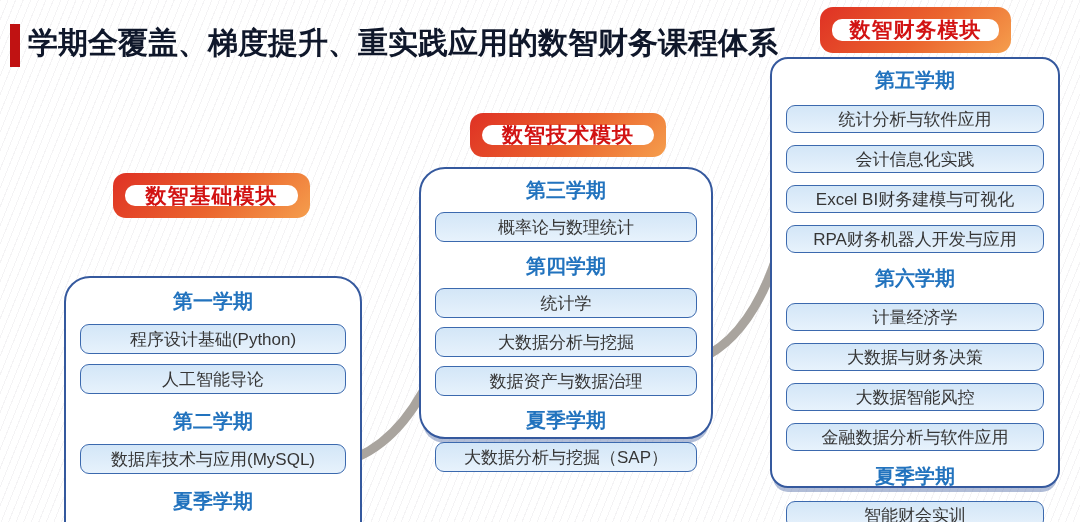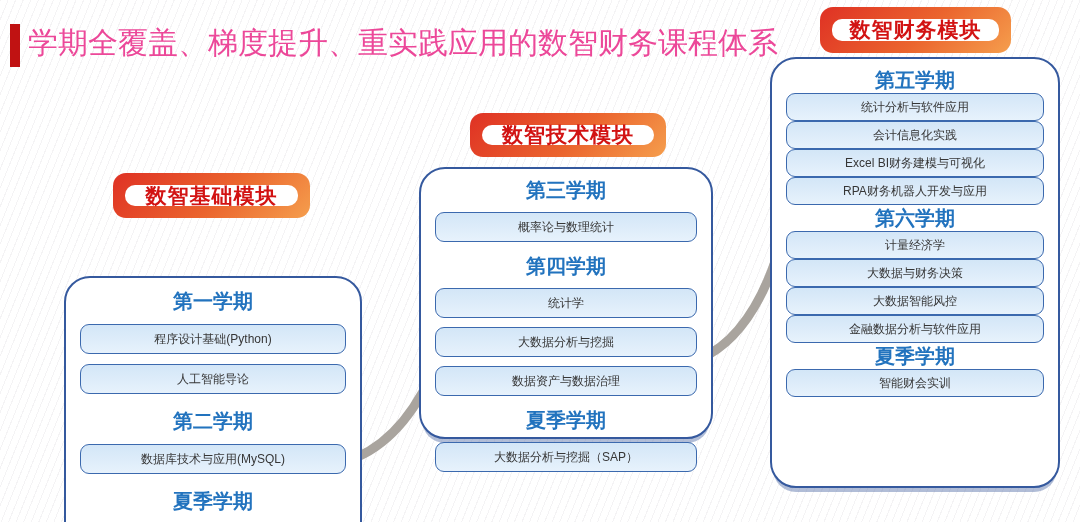--- a/index.html
+++ b/index.html
@@ -15,21 +15,21 @@
   }
   .connectors { position:absolute; left:0; top:0; z-index:1; }
   .connectors path { fill:none; stroke:#A9A49E; stroke-width:9; stroke-linecap:round; }
 
   .title-bar {
     position:absolute; left:10px; top:24px; width:10px; height:43px;
     background:#C01212; z-index:3;
   }
   .title-text {
     position:absolute; left:28px; top:23px; z-index:3;
-    font-size:30px; font-weight:normal; color:#ec4899; white-space:nowrap;
+    font-size:30px; font-weight:bold; color:#0f172a; white-space:nowrap;
   }
 
   .module-label {
     position:absolute; z-index:3; box-sizing:border-box;
     background:linear-gradient(135deg,#DF3124,#EB652E 55%,#F59E4D);
     border-radius:13px; padding:12px; display:flex;
   }
   .label-inner {
     flex:1; background:#ffffff; border-radius:10px;
     display:flex; align-items:center; justify-content:center;
@@ -43,26 +43,26 @@
     display:flex; flex-direction:column; padding:8px 14px;
   }
   .sem {
     text-align:center; font-weight:bold; color:#2273BE;
     font-size:20px; line-height:26px; flex:0 0 auto;
   }
   .course {
     box-sizing:border-box; border:1.5px solid #3B69AE; border-radius:9px;
     background:linear-gradient(180deg,#D3E6F7,#E7F2FC);
     display:flex; align-items:center; justify-content:center;
-    font-size:12px; color:#363636; flex:0 0 auto;
+    font-size:17px; color:#363636; flex:0 0 auto;
   }
   .m1 { gap:10px; padding-top:10px;margin-top:44px; } .m1 .course { height:30px; }
   .m1 .sem + .sem, .m1 .course + .sem, .m1 .sem-later { margin-top:4px; }
   .m2 { gap:9px; }  .m2 .course { height:30px; } .m2 .sem-later { margin-top:2px; }
-  .m3 { gap:0; }  .m3 .course { height:28px; }
+  .m3 { gap:12px;border-radius:18px; }  .m3 .course { height:28px; }
 </style>
 </head>
 <body>
 
 <div class="stage">
   <div class="hatch"></div>
 
   <svg class="connectors" width="1080" height="522" viewBox="0 0 1080 522">
     <path d="M 344 462 Q 398 446 431 376"></path>
     <path d="M 700 359 Q 750 337 777 256"></path>

